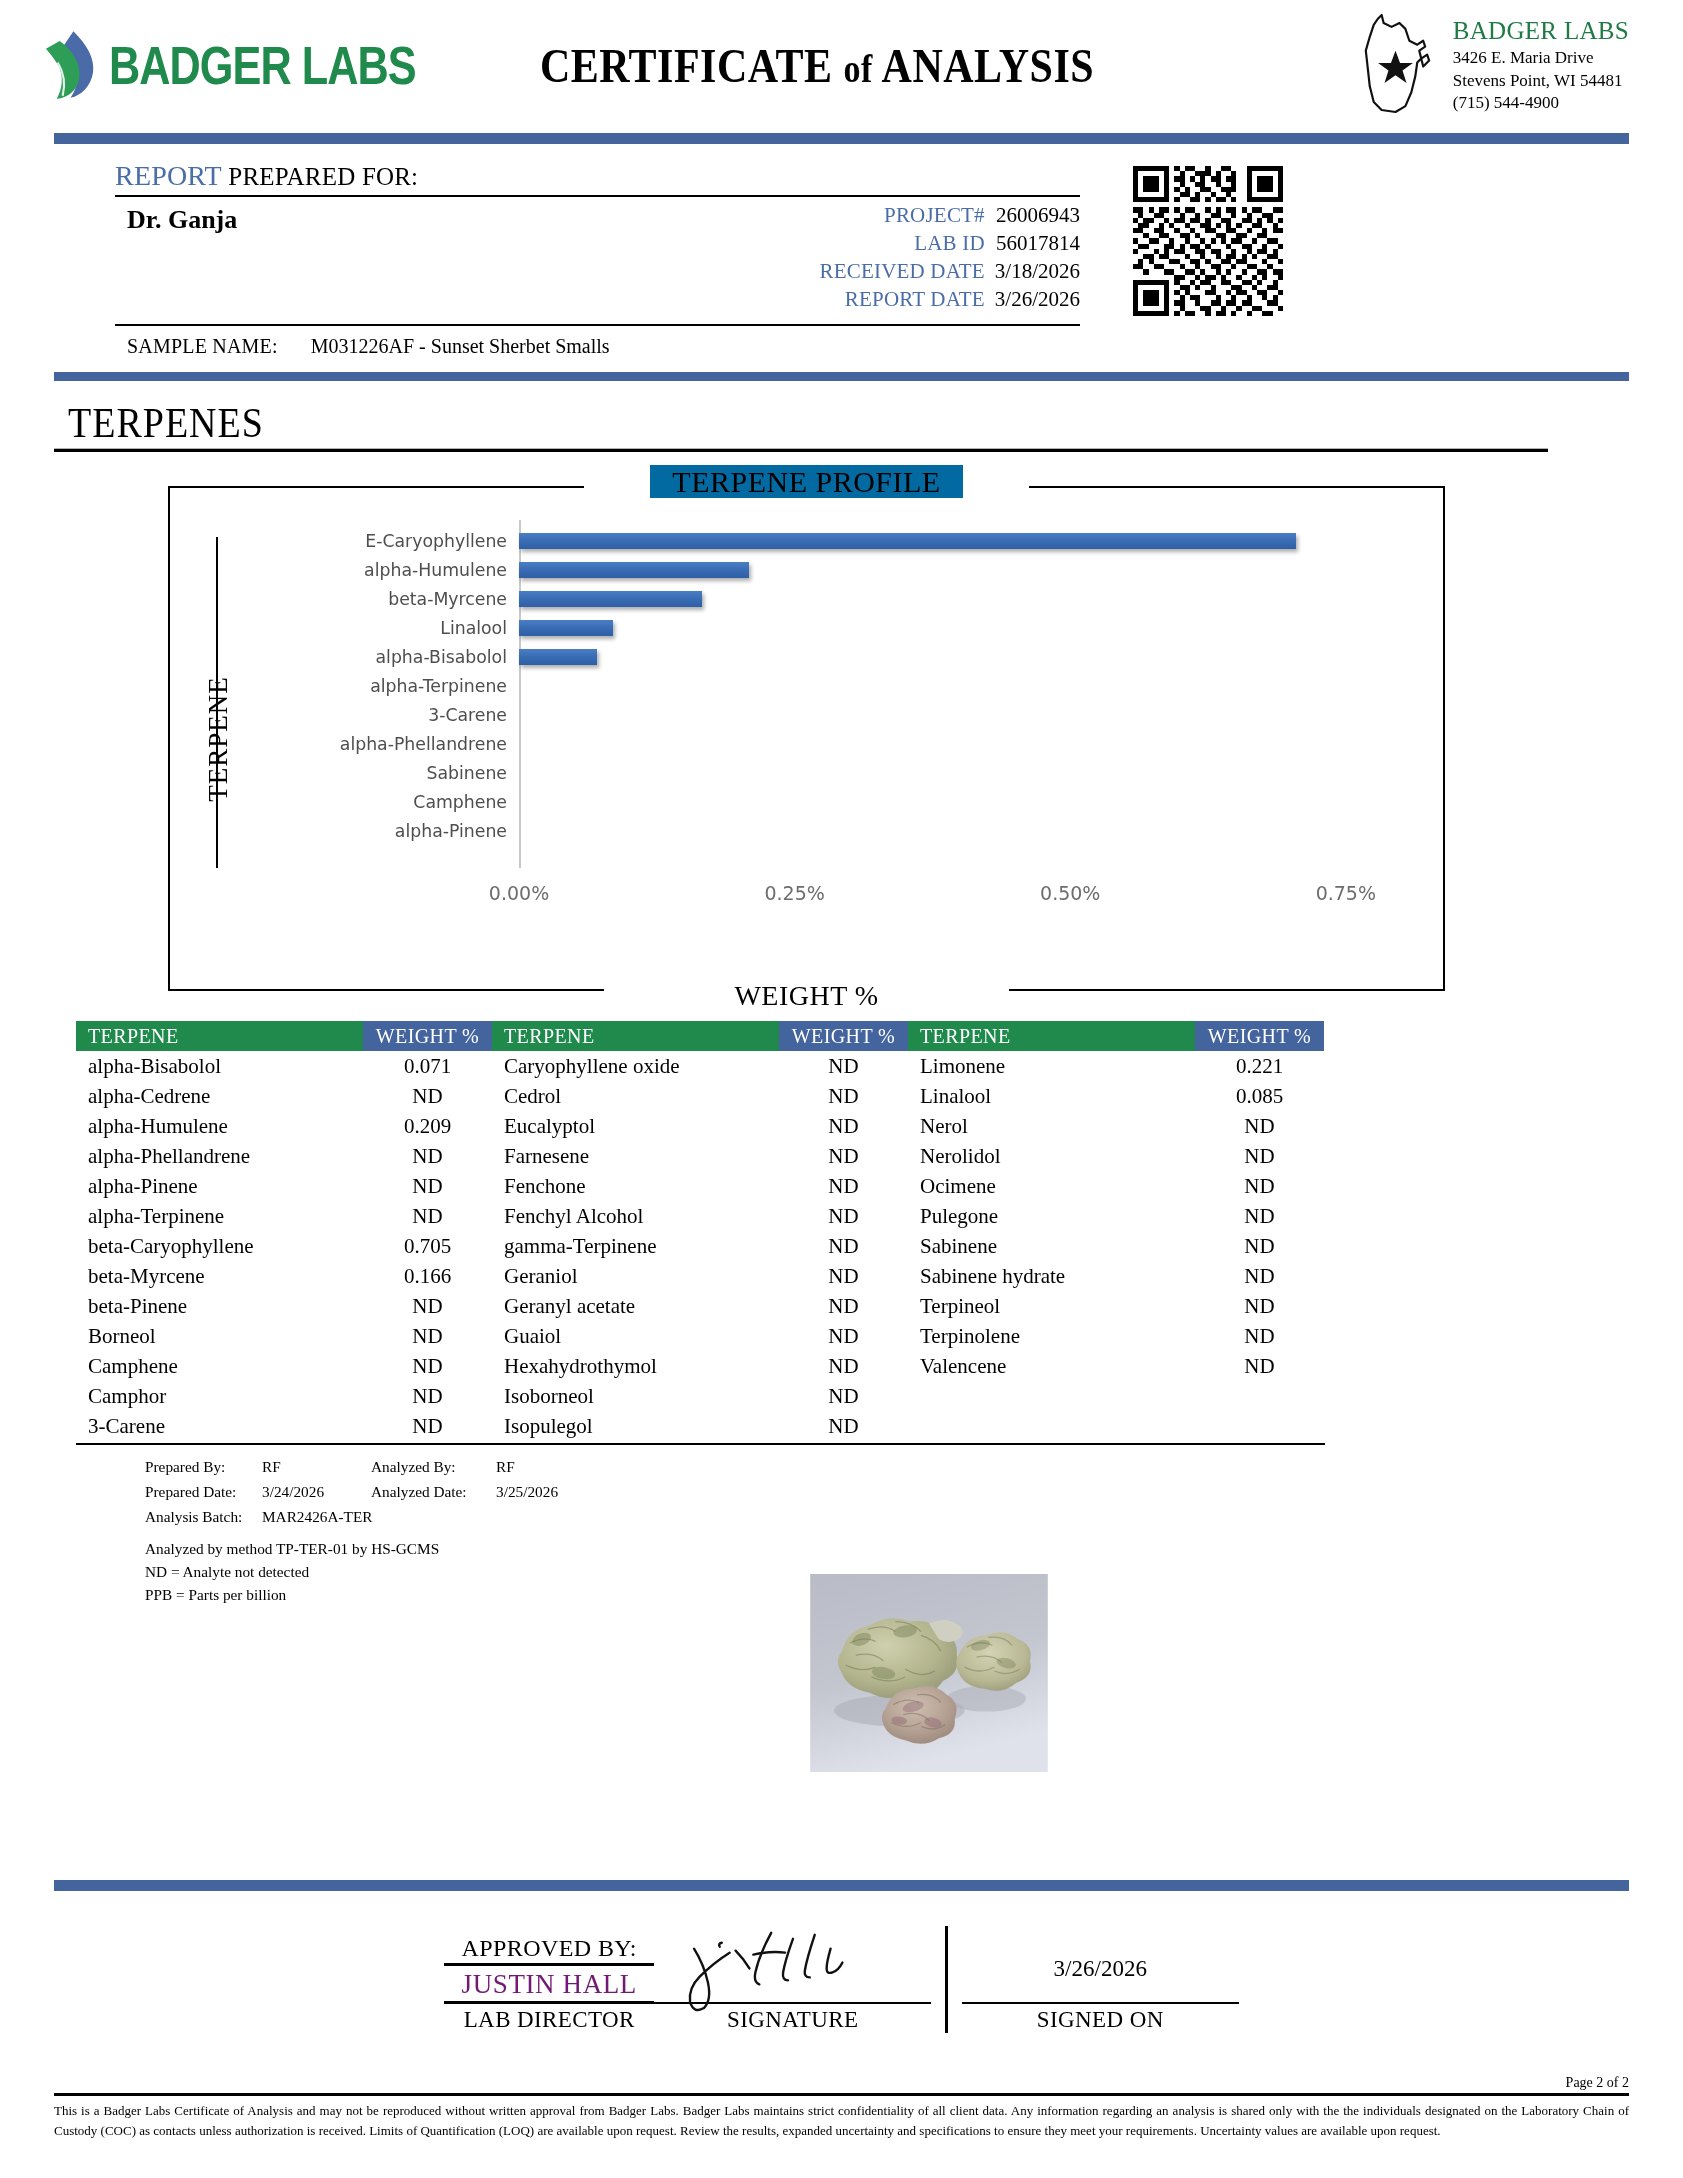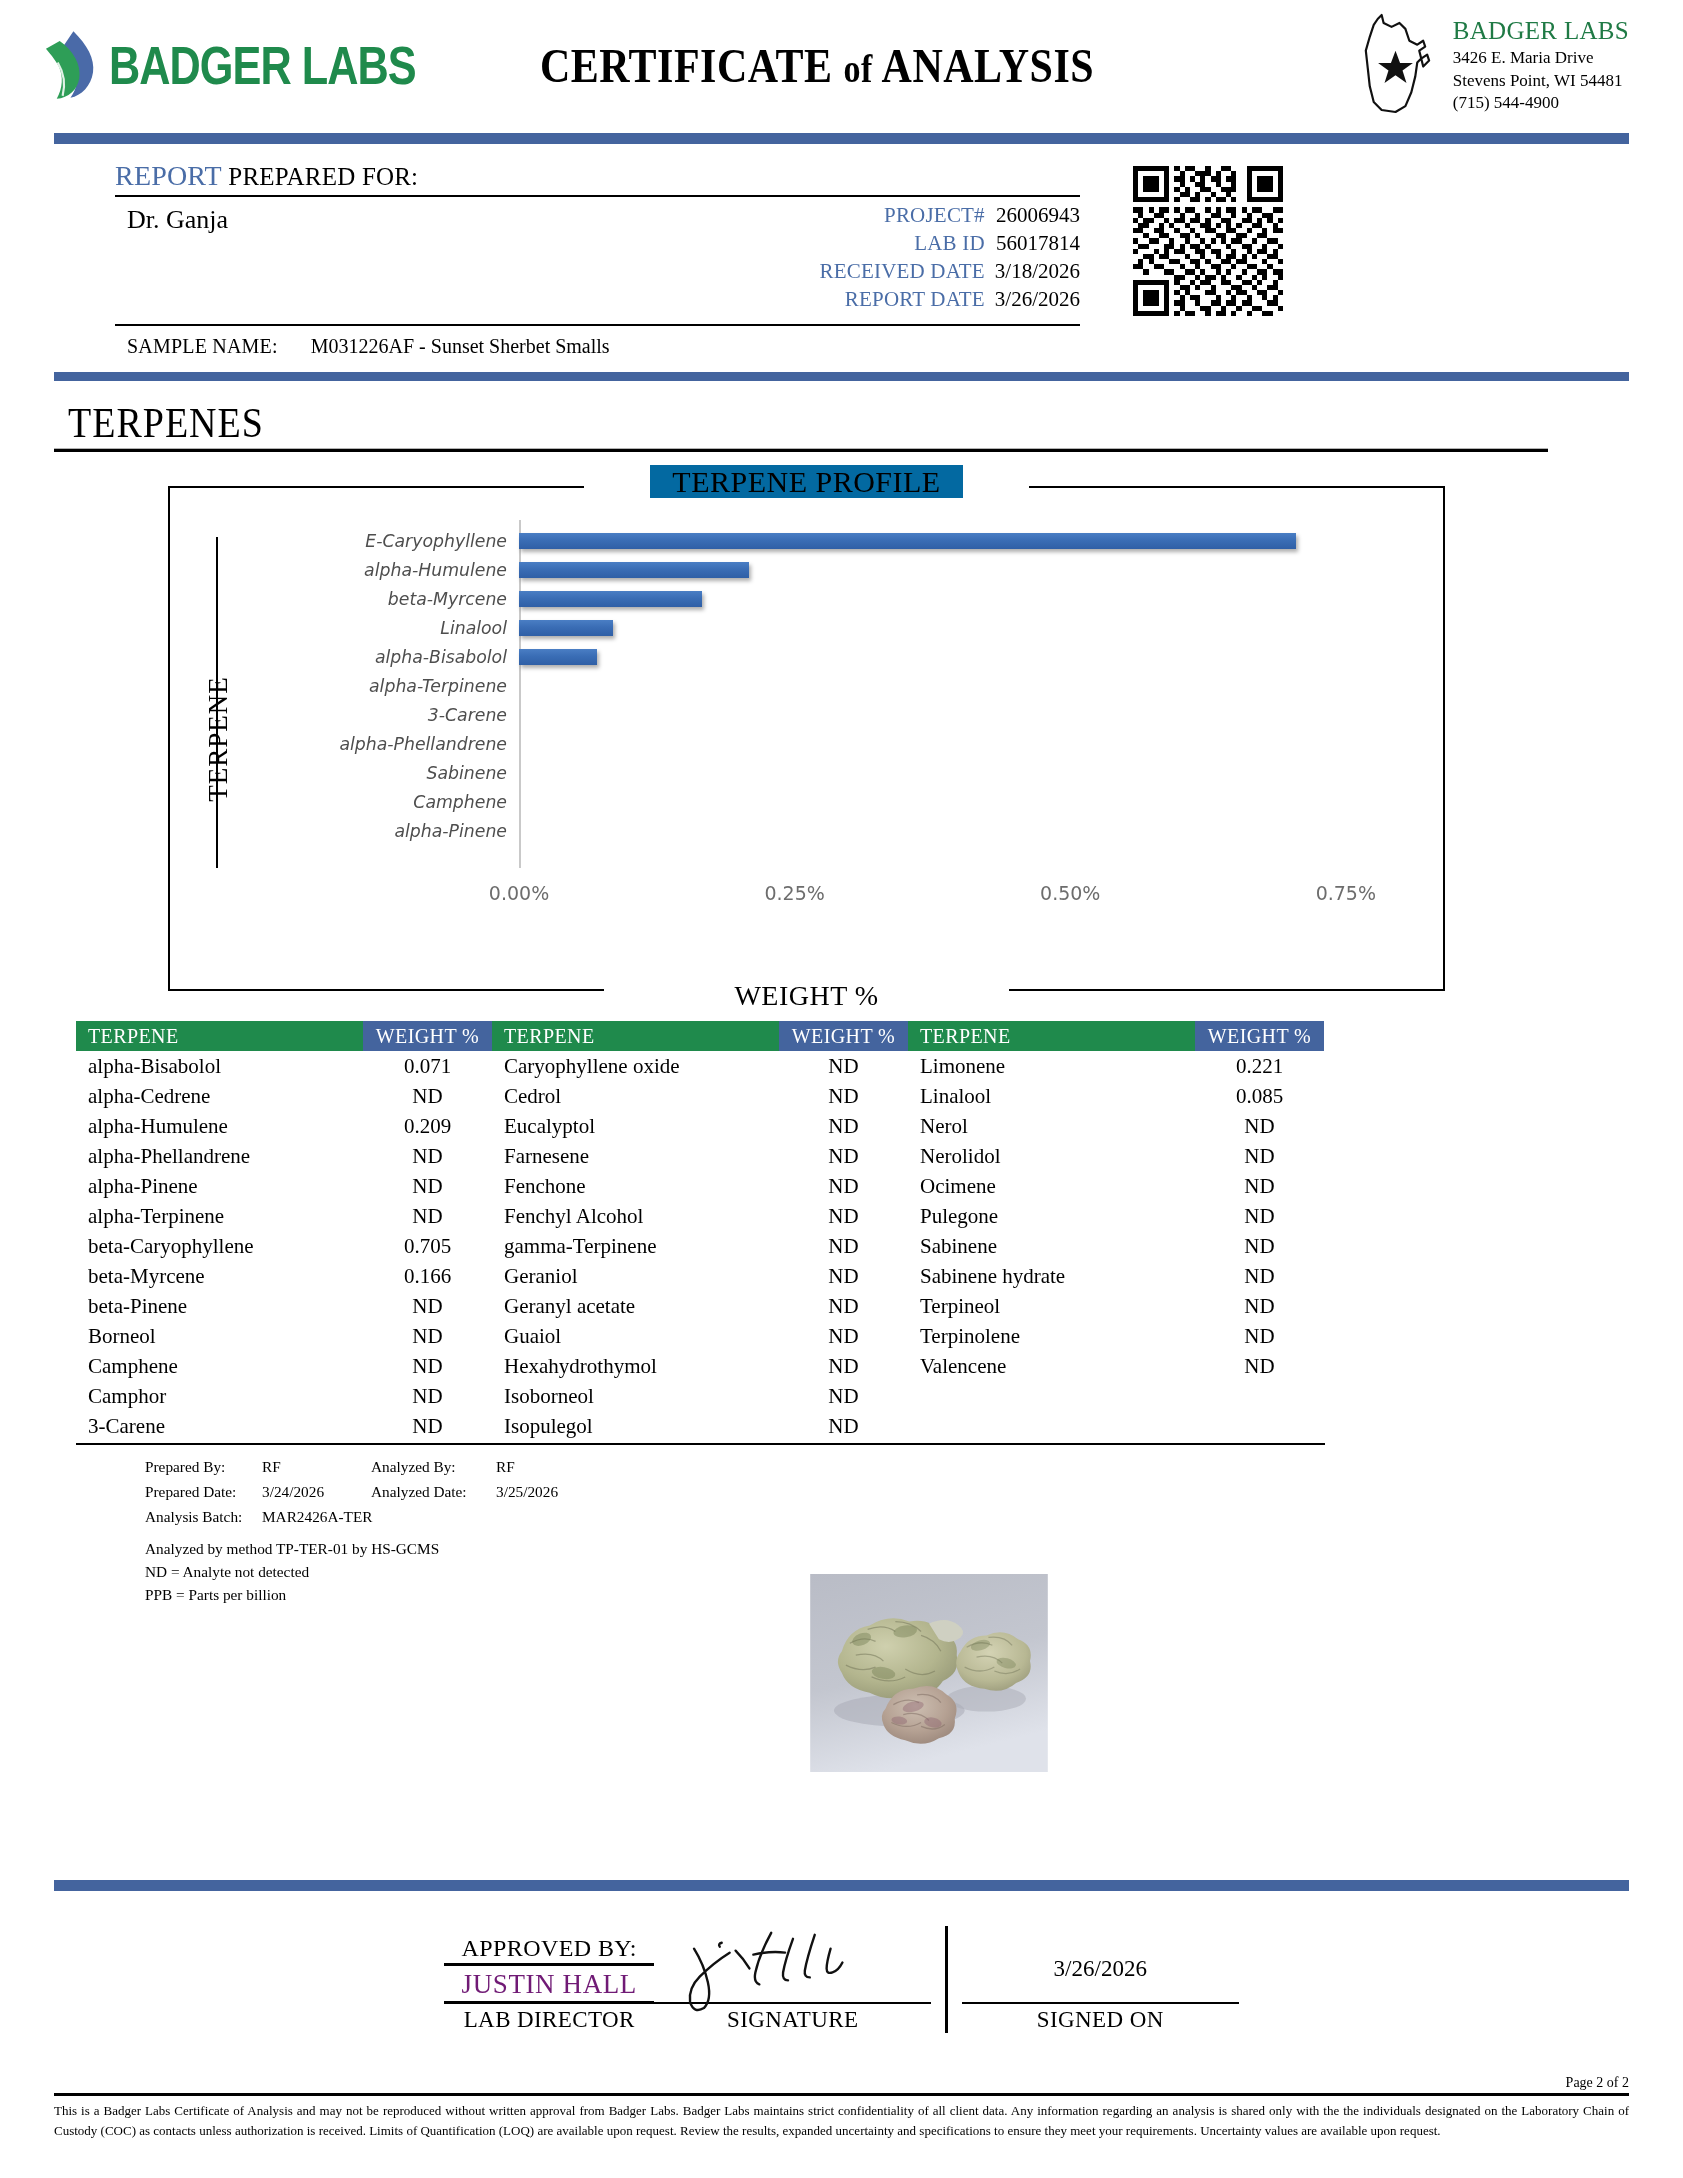--- a/index.html
+++ b/index.html
@@ -101,21 +101,21 @@
   .rep-body {
     position: relative;
     width: 965px;
     border-bottom: 2.5px solid #000;
     height: 127px;
   }
   .client-name {
     position: absolute;
     left: 12px;
     top: 8px;
-    font-weight: normal;
+    font-weight: bold;
     font-size: 26px;
   }
   .meta-table {
     position: absolute;
     right: 0;
     top: 4px;
     border-collapse: collapse;
   }
   .meta-table td {
     font-size: 21px;
@@ -206,21 +206,21 @@
     height: 331px;
     background: #000;
   }
   .plot {
     position: absolute;
     left: 79px;
     top: 26px;
     right: 22px;
     bottom: 69px;
   }
-  .cat-rows { position: absolute; left: 0; top: 14px; width: 100%; height: 337px; font-style: italic; }
+  .cat-rows { position: absolute; left: 0; top: 14px; width: 100%; height: 337px; }
   .cat-row {
     position: relative;
     height: 29px;
     display: flex;
     align-items: center;
   }
   .cat-label {
     width: 272px;
     text-align: right;
     padding-right: 12px;

